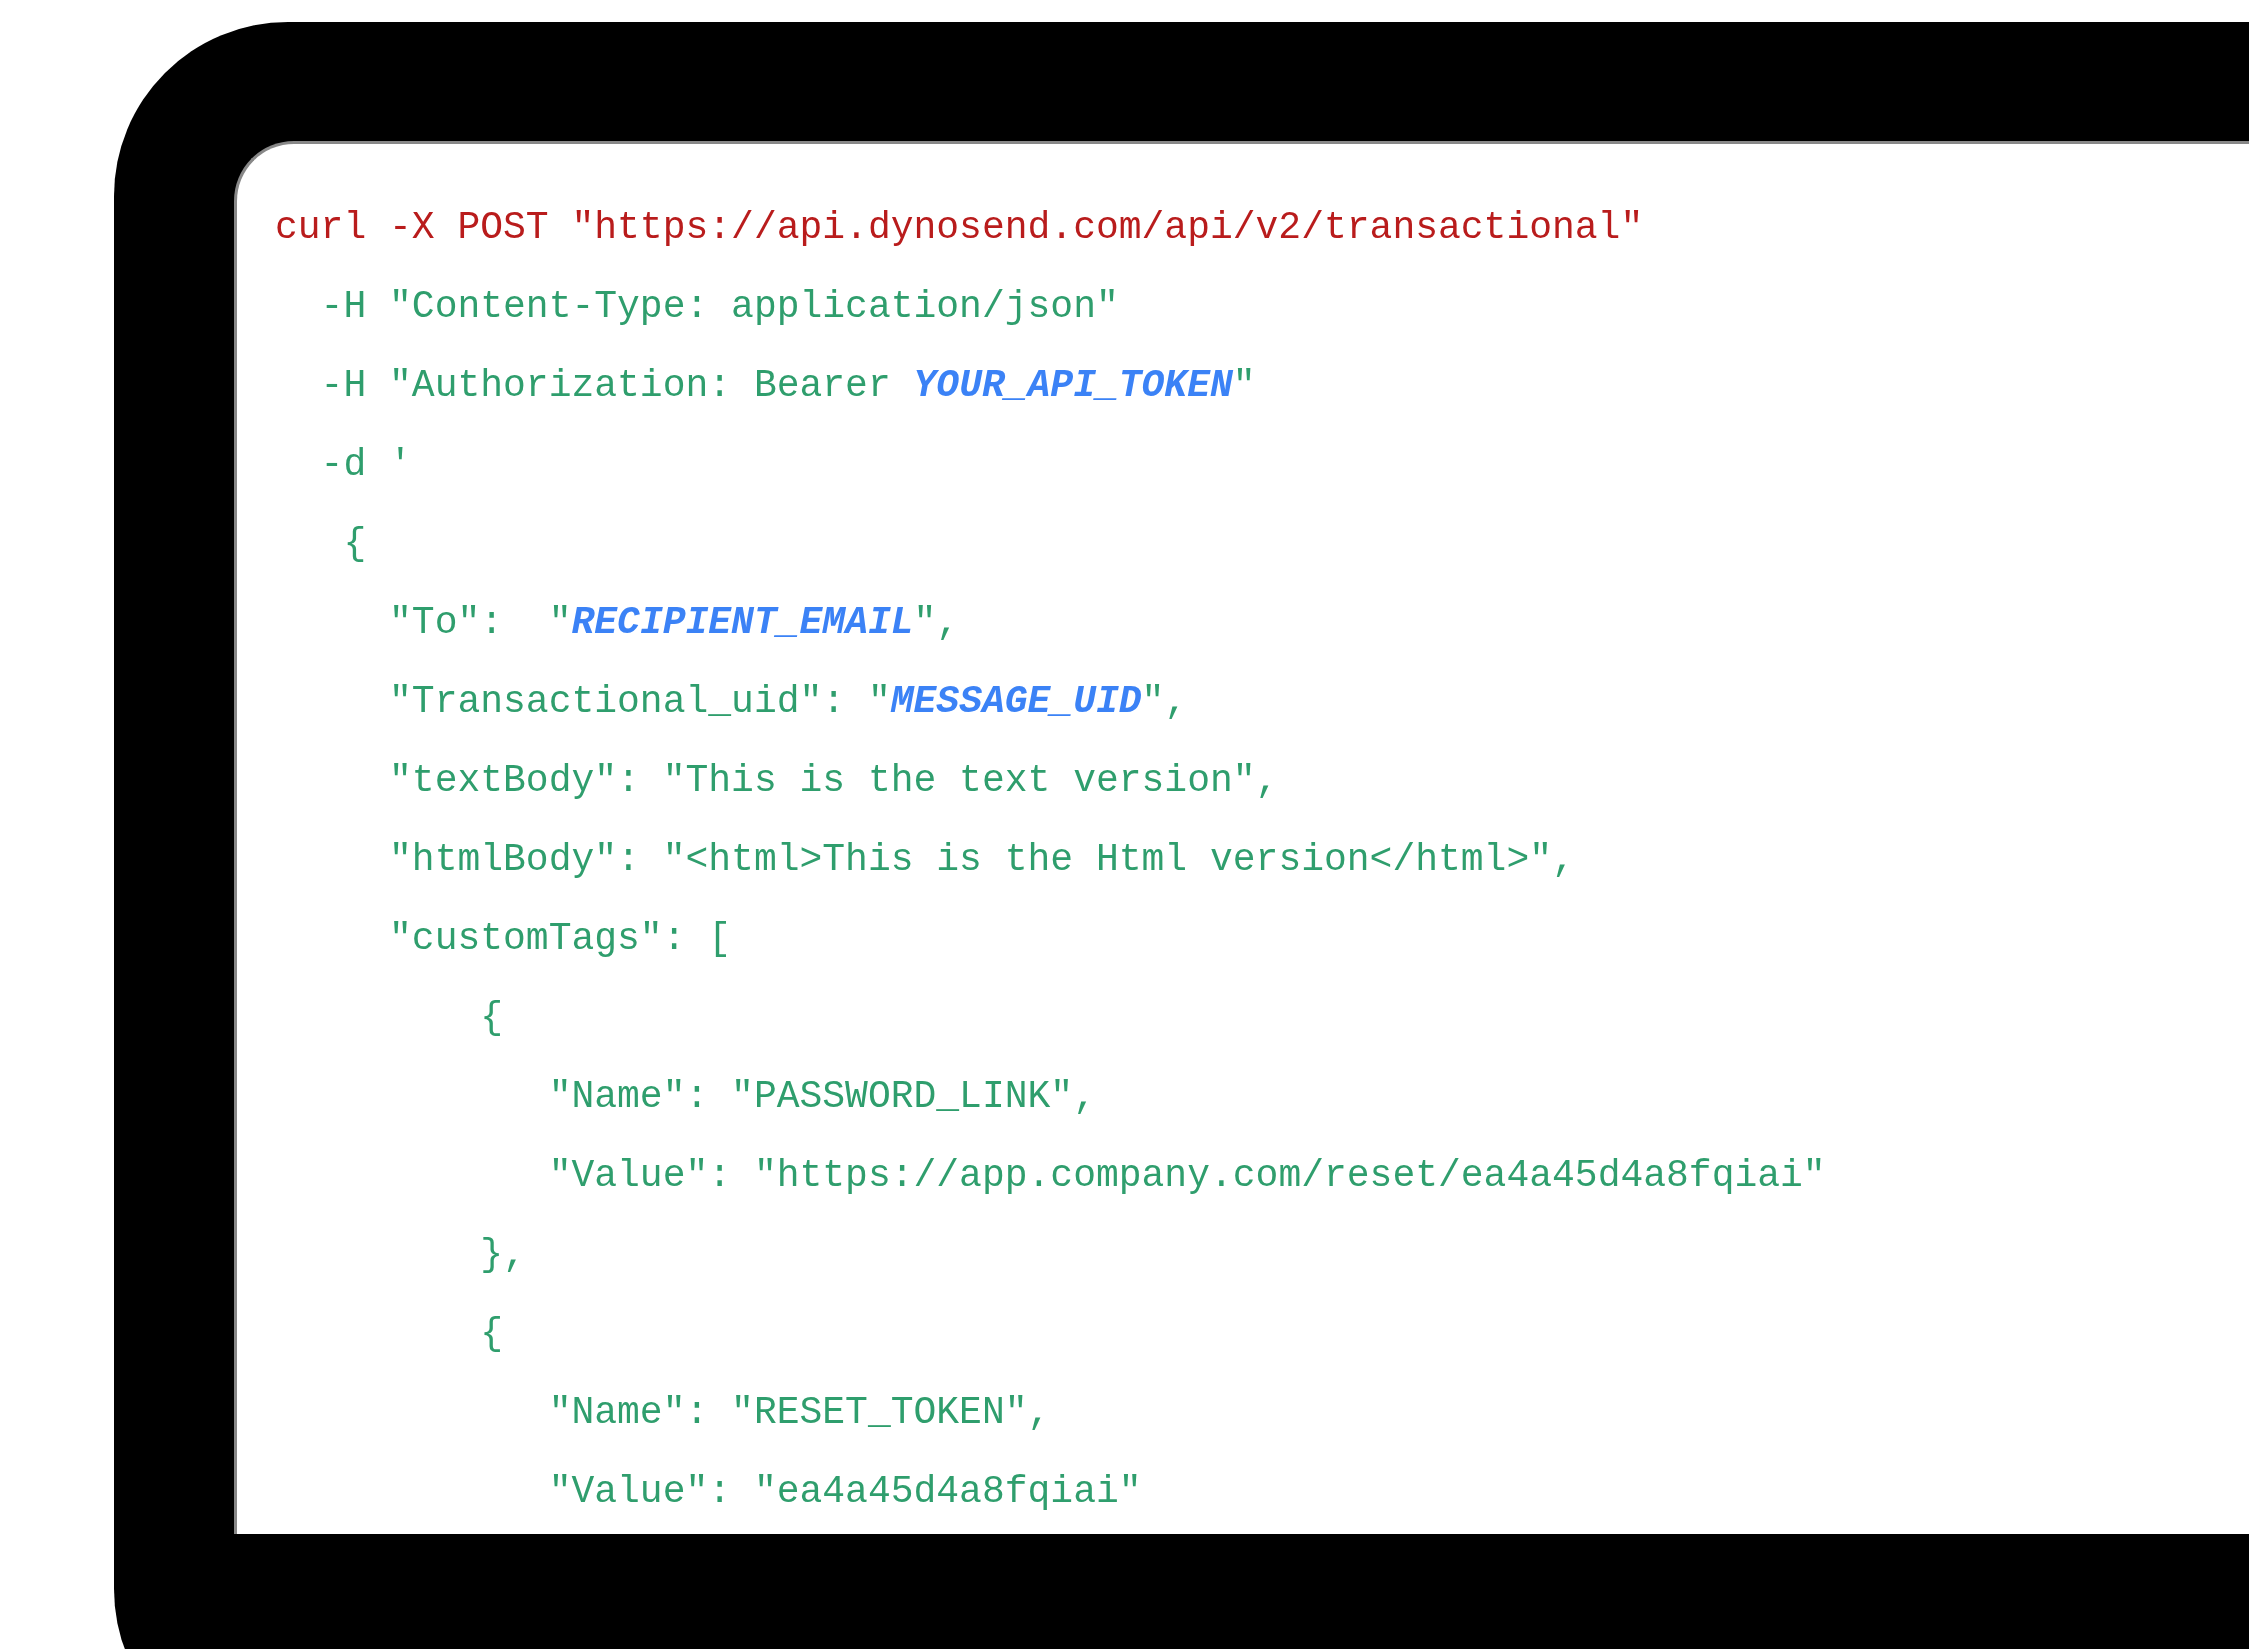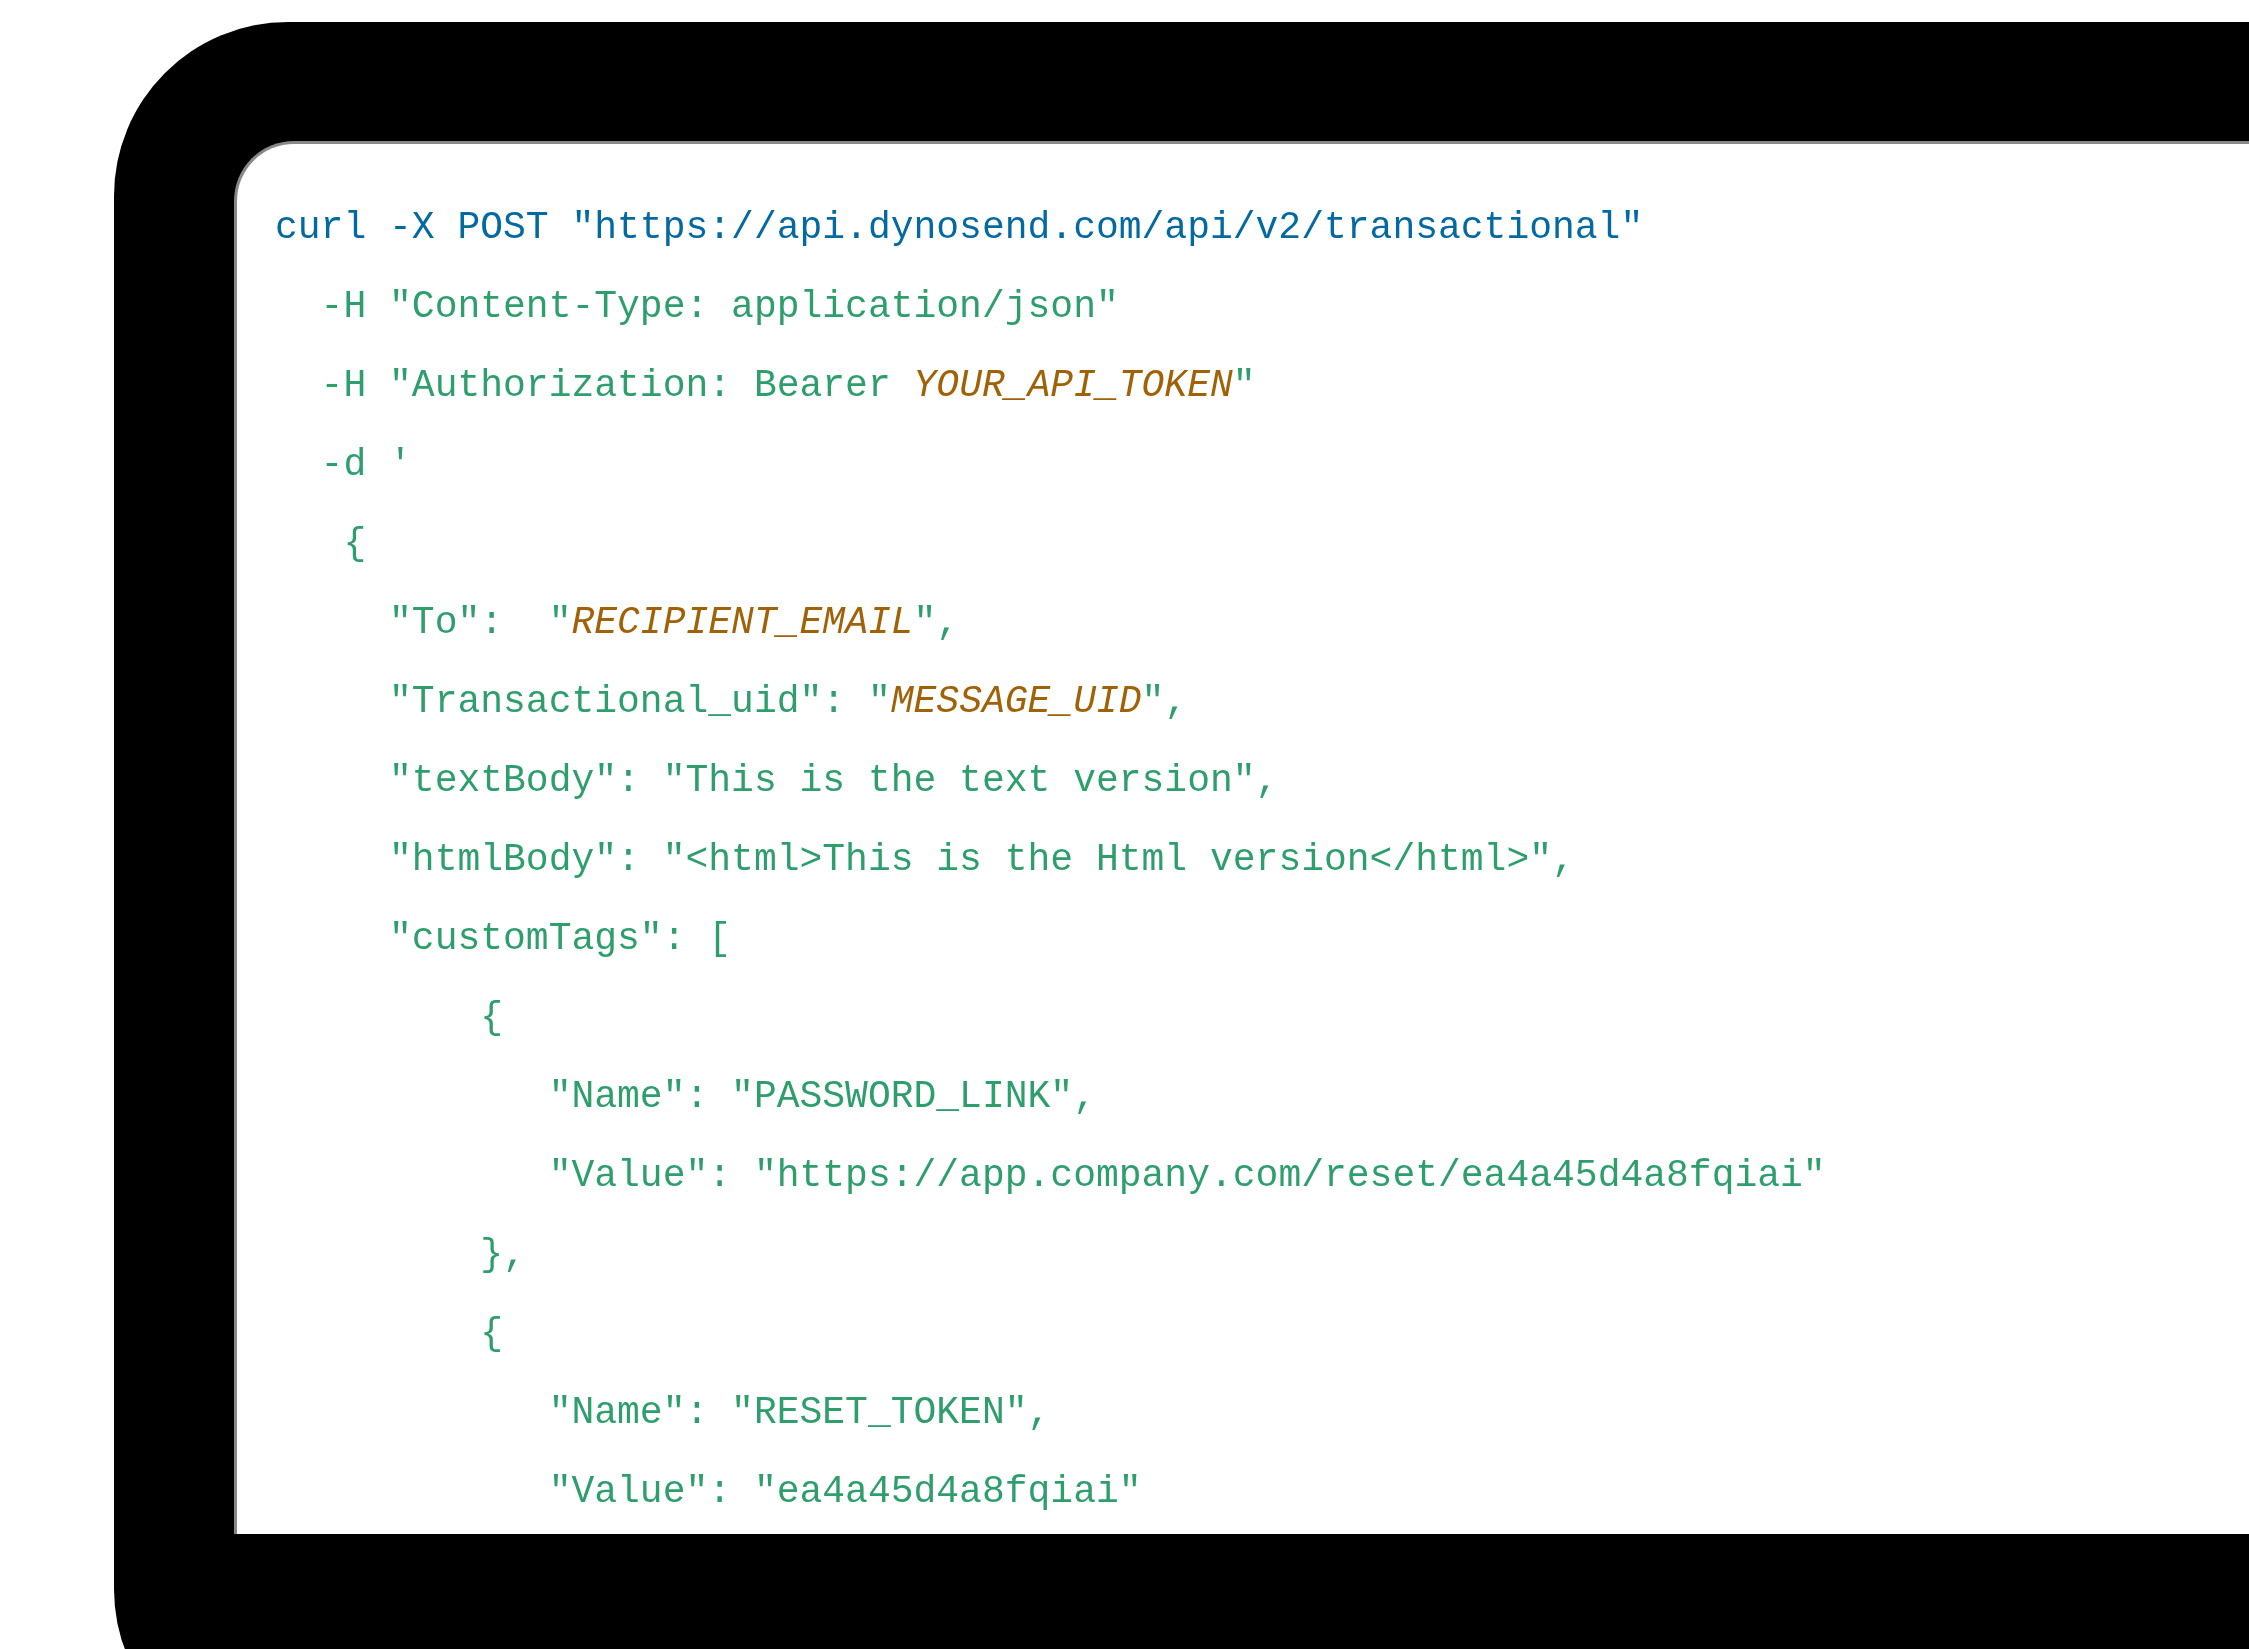--- a/index.html
+++ b/index.html
@@ -36,22 +36,22 @@
   pre.code {
     margin: 0;
     padding: 44px 0 0 38px;
     font-family: "Consolas", "Menlo", "Courier New", monospace;
     font-size: 38px;
     line-height: 79px;
     color: #333333;
     white-space: pre;
   }
   .str   { color: #2f9e6d; }          
-  .plain { color: #0369a1; }          
-  .ph    { color: #a16207; font-weight: normal; font-style: italic; } 
+  .plain { color: #b91c1c; }          
+  .ph    { color: #3b82f6; font-weight: bold; font-style: italic; } 
 </style>
 </head>
 <body>
 
 <div class="outer-frame"></div>
 
 <div class="inner-panel">
 <pre class="code"><span class="plain">curl -X POST </span><span class="plain">"https://api.dynosend.com/api/v2/transactional"</span>
   <span class="str">-H</span> <span class="str">"Content-Type: application/json"</span>
   <span class="str">-H</span> <span class="str">"Authorization: Bearer </span><span class="ph">YOUR_API_TOKEN</span><span class="str">"</span>

